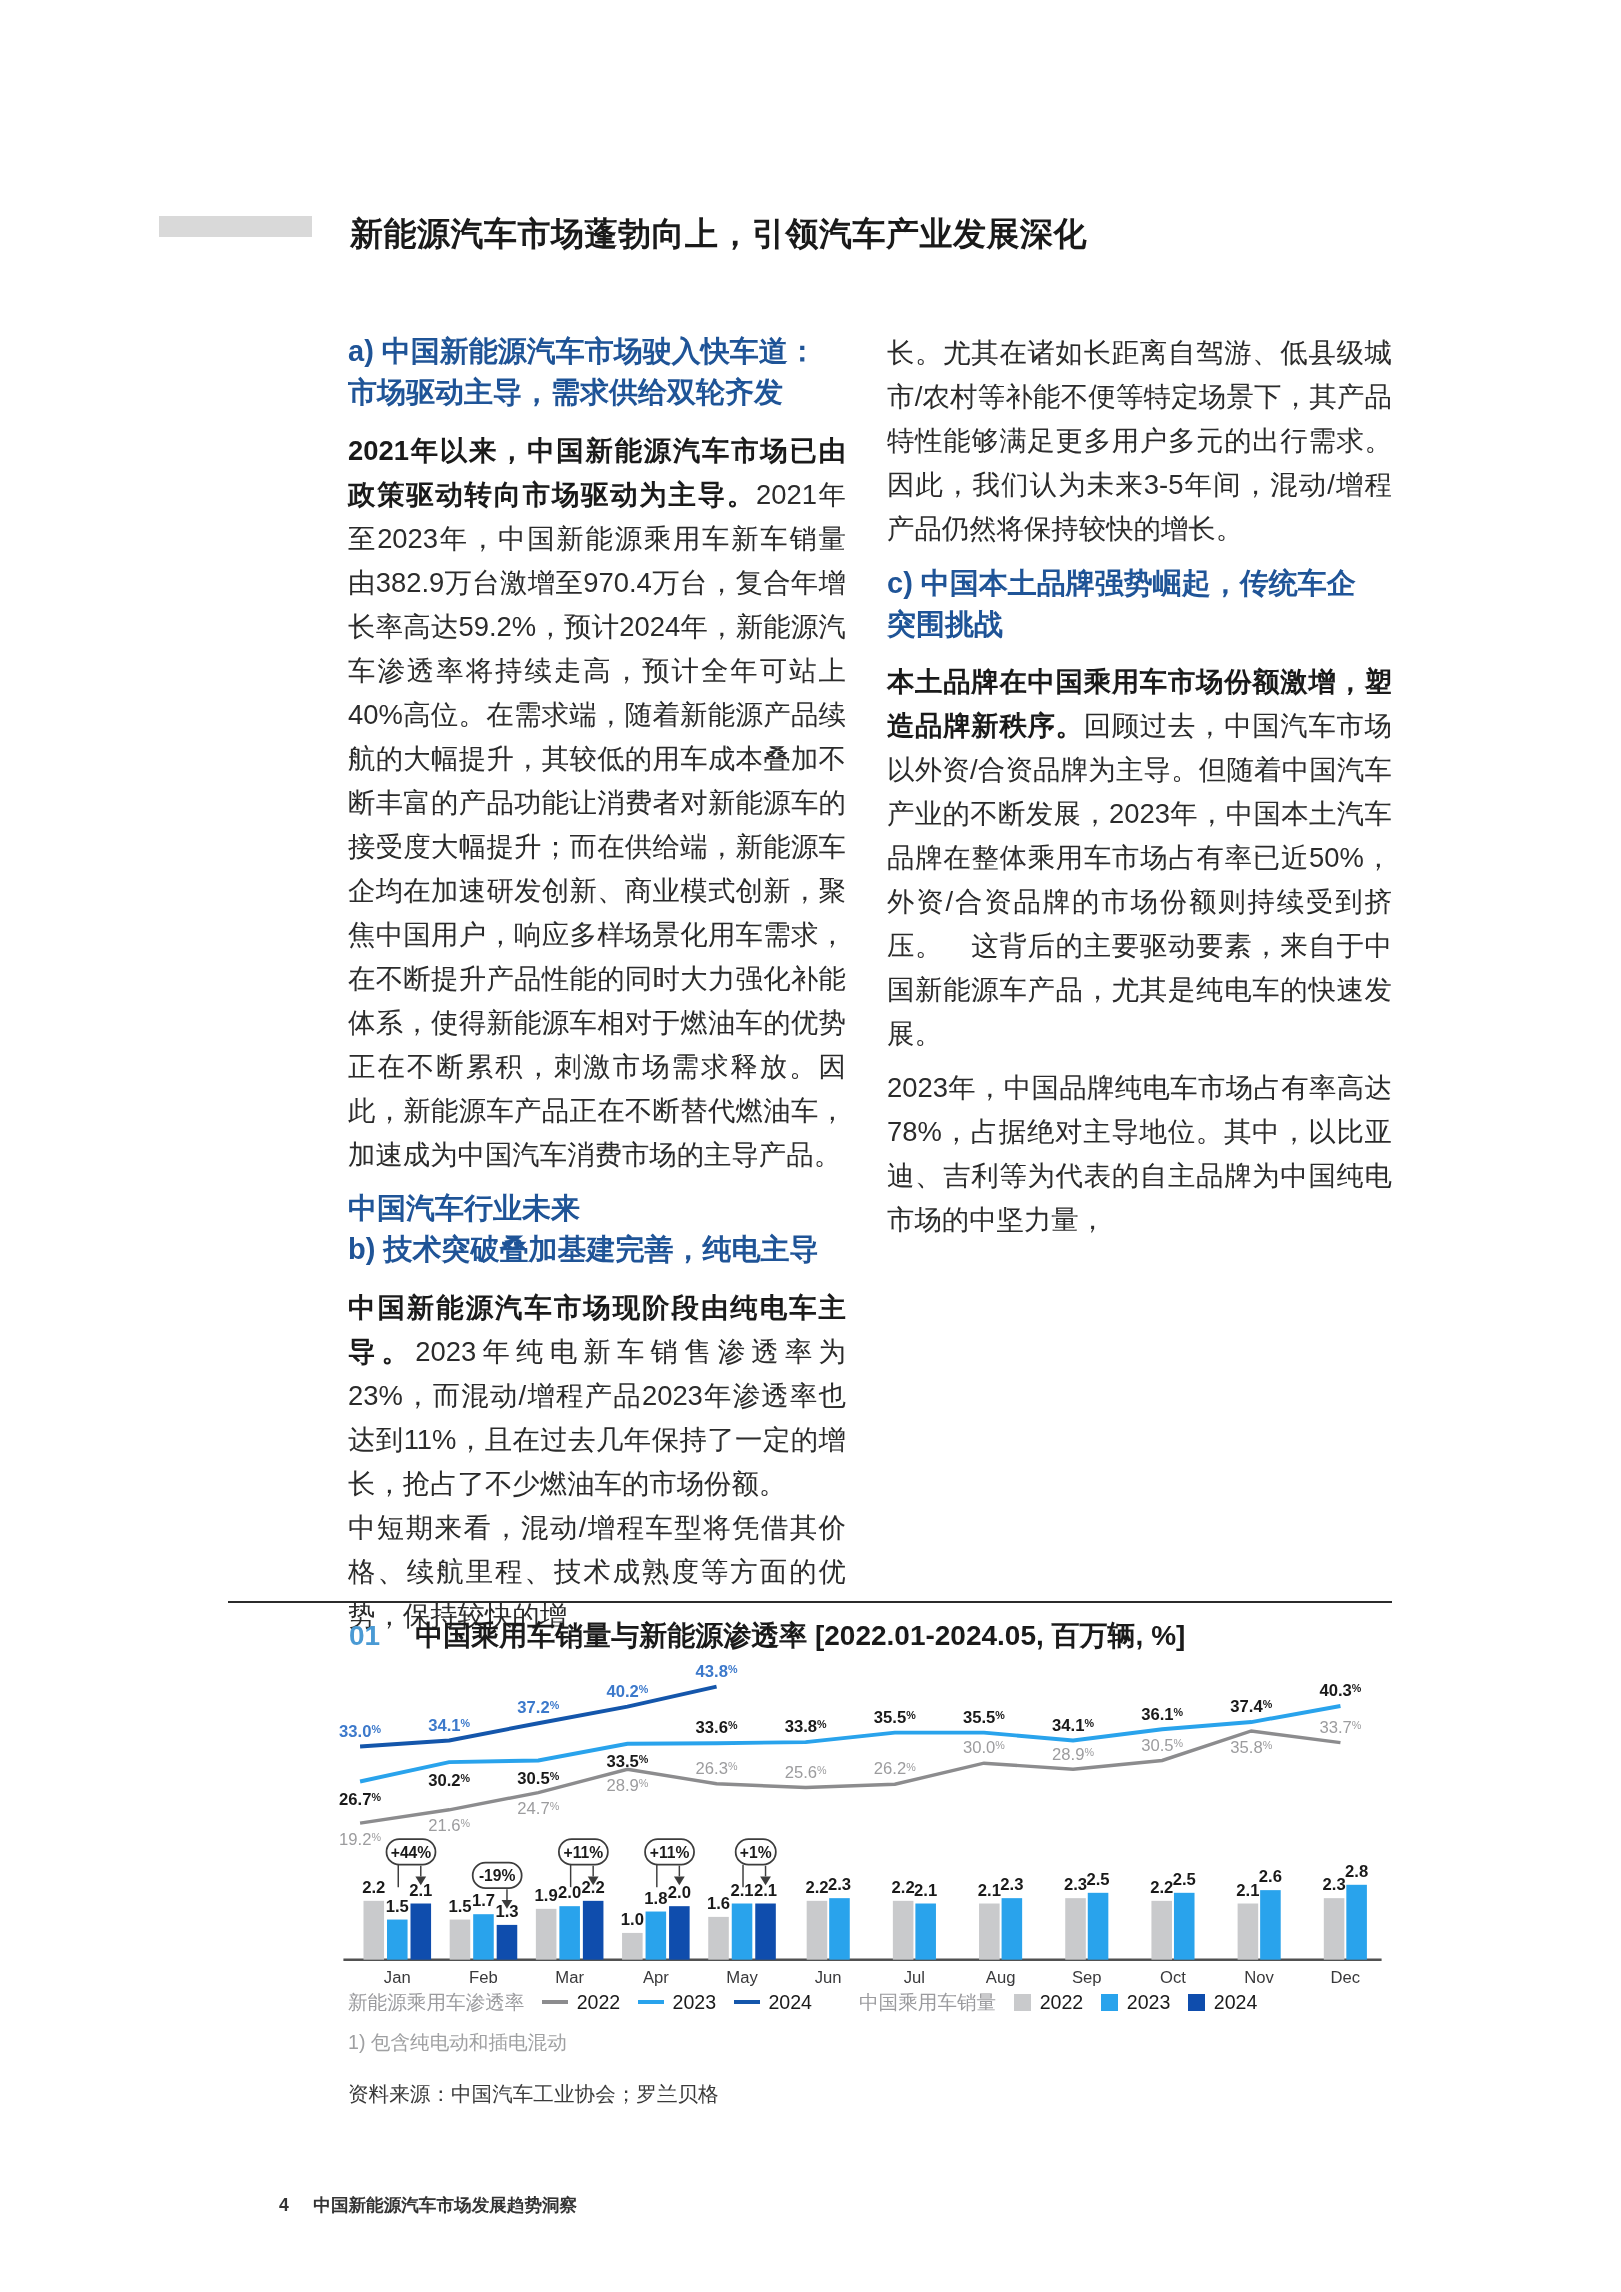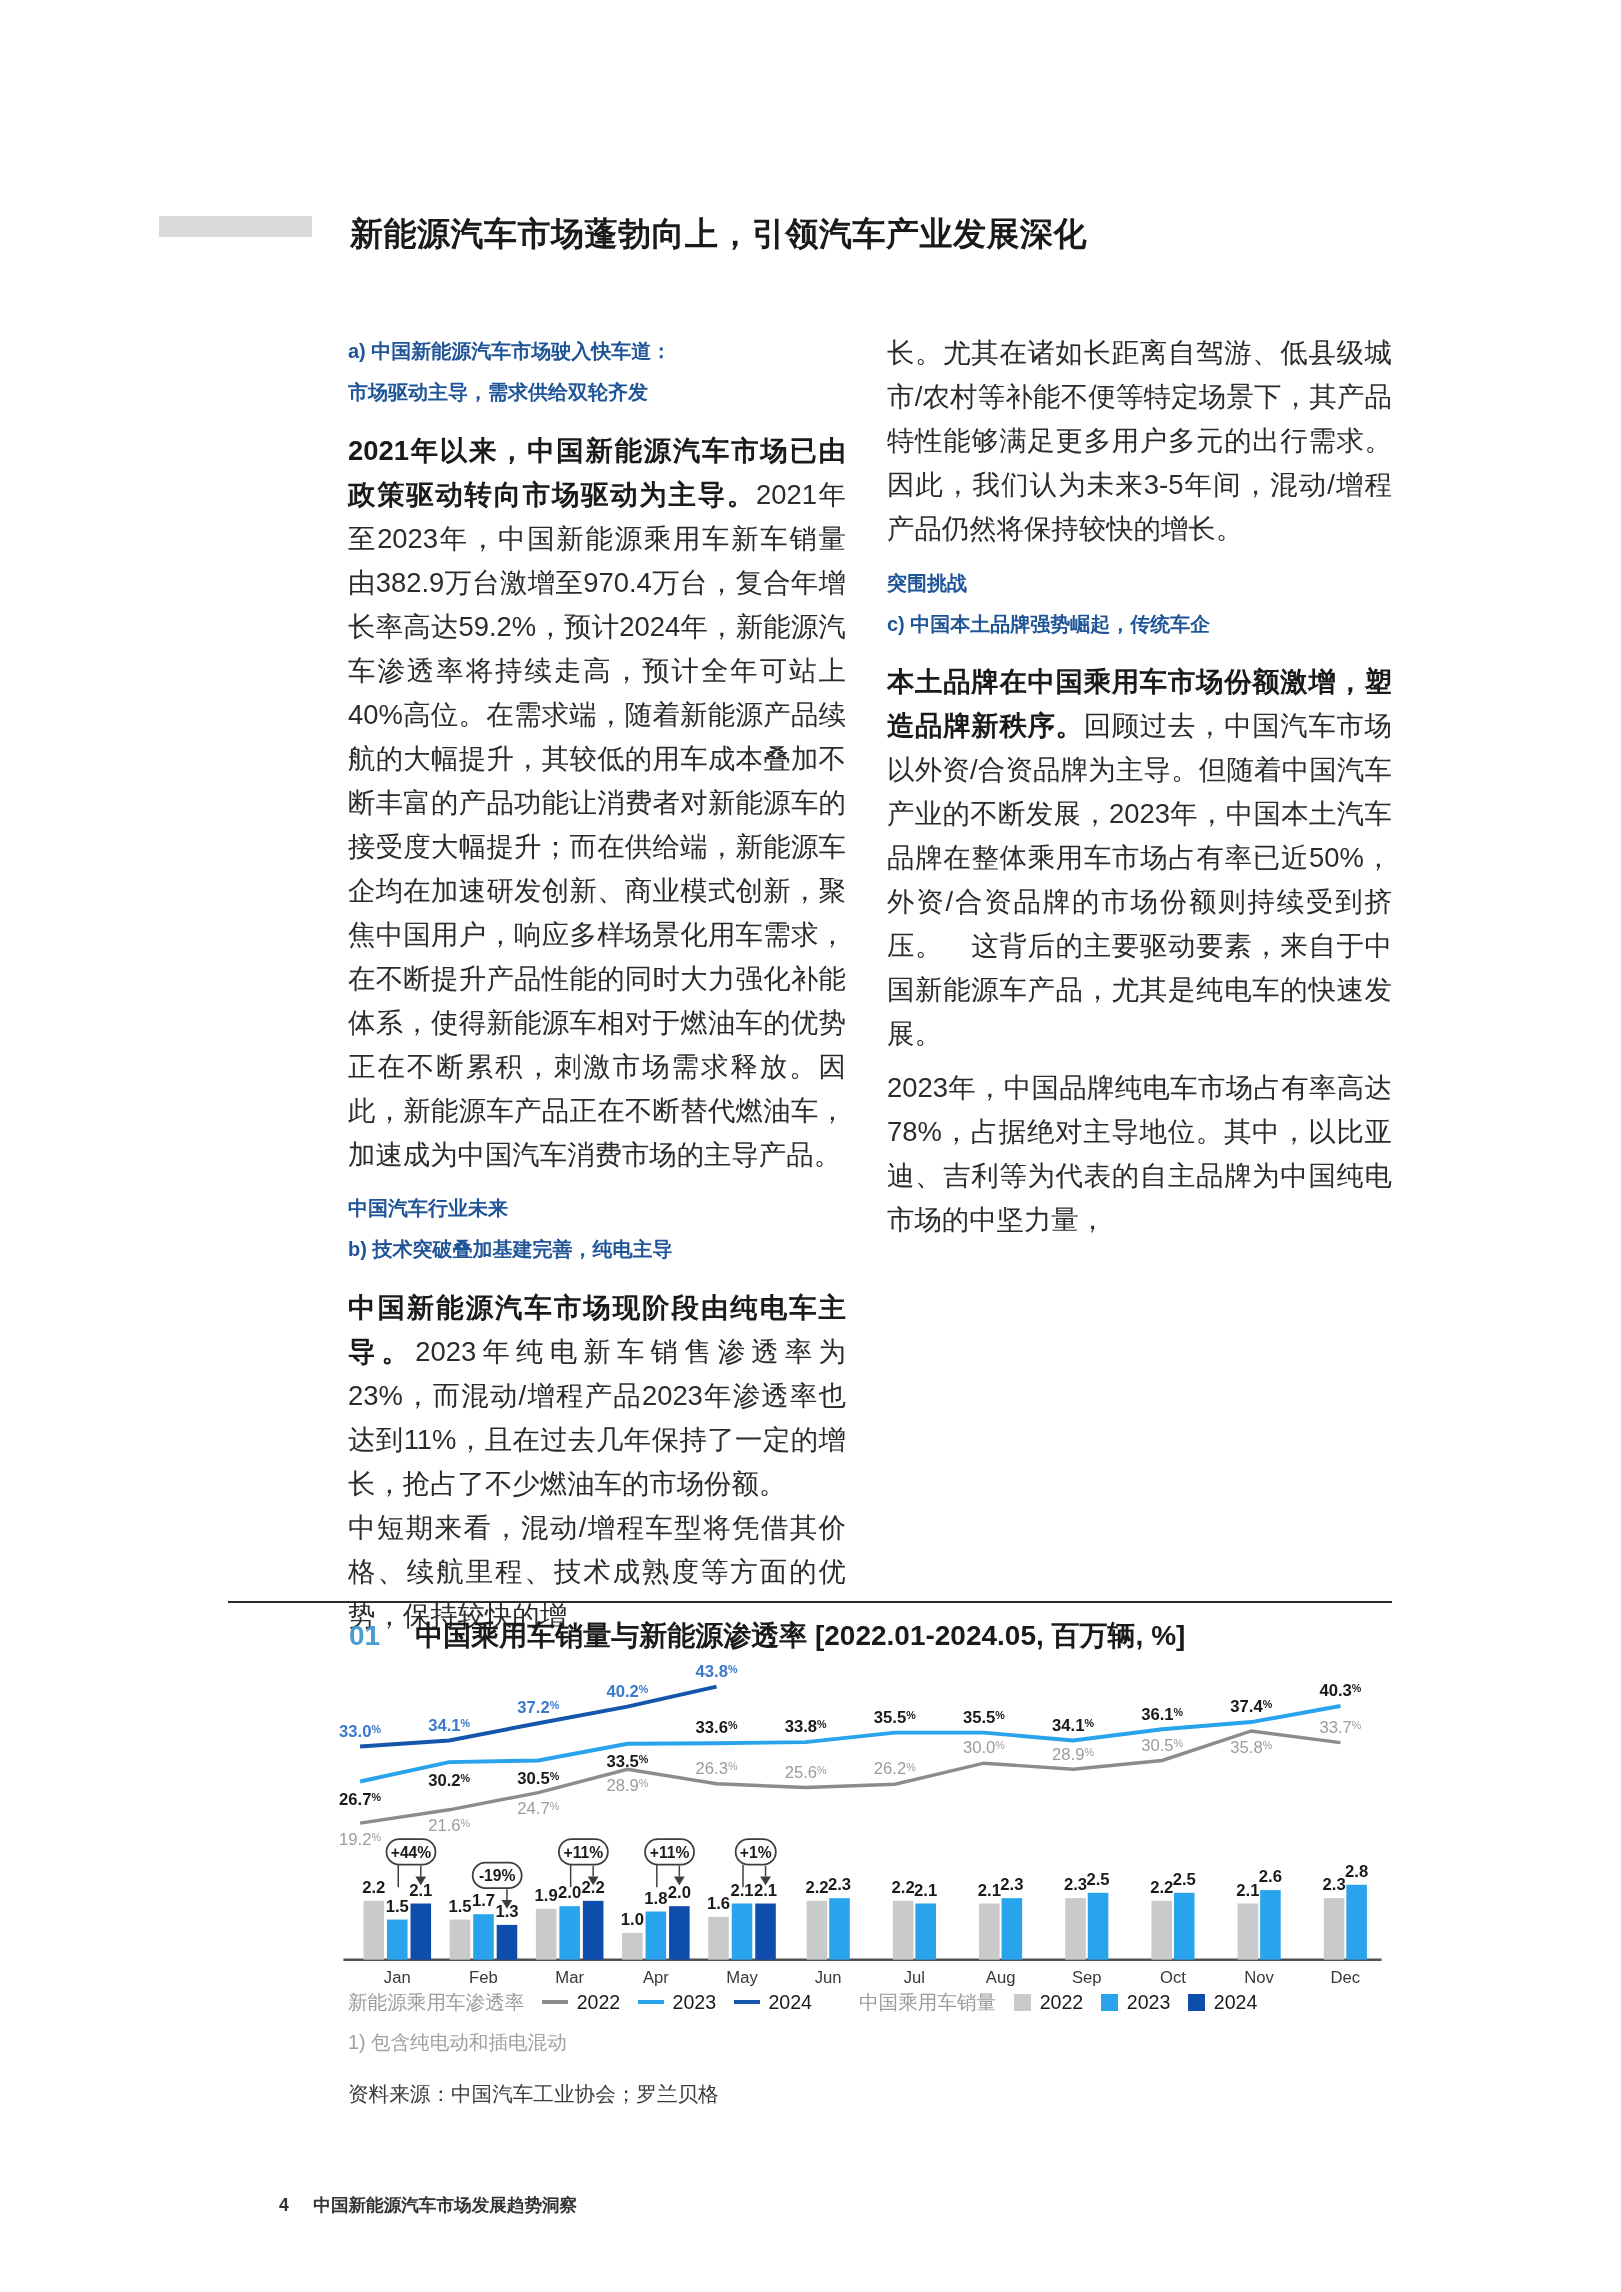--- a/index.html
+++ b/index.html
@@ -12,21 +12,21 @@
     position:absolute; left:348px; top:210px; margin:2px; width:1078px;
     font-size:33px; font-weight:700; color:#1A1A1A; letter-spacing:0.5px;
   }
   .columns {
     position:absolute; left:348px; top:331px; width:1044px;
     display:grid; grid-template-columns:498px 505px; column-gap:41px;
   }
   .col { font-size:27.4px; line-height:44px; text-align:justify; color:#2B2B2B; }
   .col p { margin:0 0 9.8px 0; }
   .col p.tight { margin-bottom:0; }
-  .sec-heading { margin:11.8px 0 15.7px 0; font-size:20px; line-height:41px; font-weight:700; color:#1F5497; }
+  .sec-heading { margin:11.8px 0 15.7px 0; font-size:29px; line-height:41px; font-weight:700; color:#1F5497; }
   .sec-heading.first { margin-top:0; }
   .sec-heading span { display:block; }
   .lead { font-weight:700; color:#1A1A1A; }
   .ref { color:#2E7FD0; font-weight:700; white-space:nowrap; }
 
   .chart-block { position:absolute; left:228px; top:1601px; width:1164px; }
   .chart-rule { width:1164px; height:2px; background:#2B2B2B; }
   .chart-header { margin:13.7px 0 0 121px; height:39px; }
   .chart-number { font-size:28px; font-weight:700; color:#4A9AD4; }
   .chart-title { font-size:28px; font-weight:700; color:#1A1A1A; margin-left:35px; }
@@ -70,22 +70,22 @@
         <span>b) 技术突破叠加基建完善，纯电主导</span>
       </h2>
       <p class="tight"><span class="lead">中国新能源汽车市场现阶段由纯电车主导。</span><span>2023年纯电新车销售渗透率为23%，而混动/增程产品2023年渗透率也达到11%，且在过去几年保持了一定的增长，抢占了不少燃油车的市场份额。</span></p>
       <p>中短期来看，混动/增程车型将凭借其价格、续航里程、技术成熟度等方面的优势，保持较快的增</p>
     </div>
 
     <div class="col">
       <p>长。尤其在诸如长距离自驾游、低县级城市/农村等补能不便等特定场景下，其产品特性能够满足更多用户多元的出行需求。因此，我们认为未来3-5年间，混动/增程产品仍然将保持较快的增长。</p>
 
       <h2 class="sec-heading">
+        <span>c) 中国本土品牌强势崛起，传统车企</span>
         <span>突围挑战</span>
-        <span>c) 中国本土品牌强势崛起，传统车企</span>
       </h2>
       <p><span class="lead">本土品牌在中国乘用车市场份额激增，塑造品牌新秩序。</span><span>回顾过去，中国汽车市场以外资/合资品牌为主导。但随着中国汽车产业的不断发展，2023年，中国本土汽车品牌在整体乘用车市场占有率已近50%，外资/合资品牌的市场份额则持续受到挤压。　这背后的主要驱动要素，来自于中国新能源车产品，尤其是纯电车的快速发展。</span></p>
       <p>2023年，中国品牌纯电车市场占有率高达78%，占据绝对主导地位。其中，以比亚迪、吉利等为代表的自主品牌为中国纯电市场的中坚力量，</p>
     </div>
   </div>
 
   <div class="chart-block">
     <div class="chart-rule"></div>
     <div class="chart-header">
       <span class="chart-number">01</span><span class="chart-title">中国乘用车销量与新能源渗透率 [2022.01-2024.05, 百万辆, %]</span>

